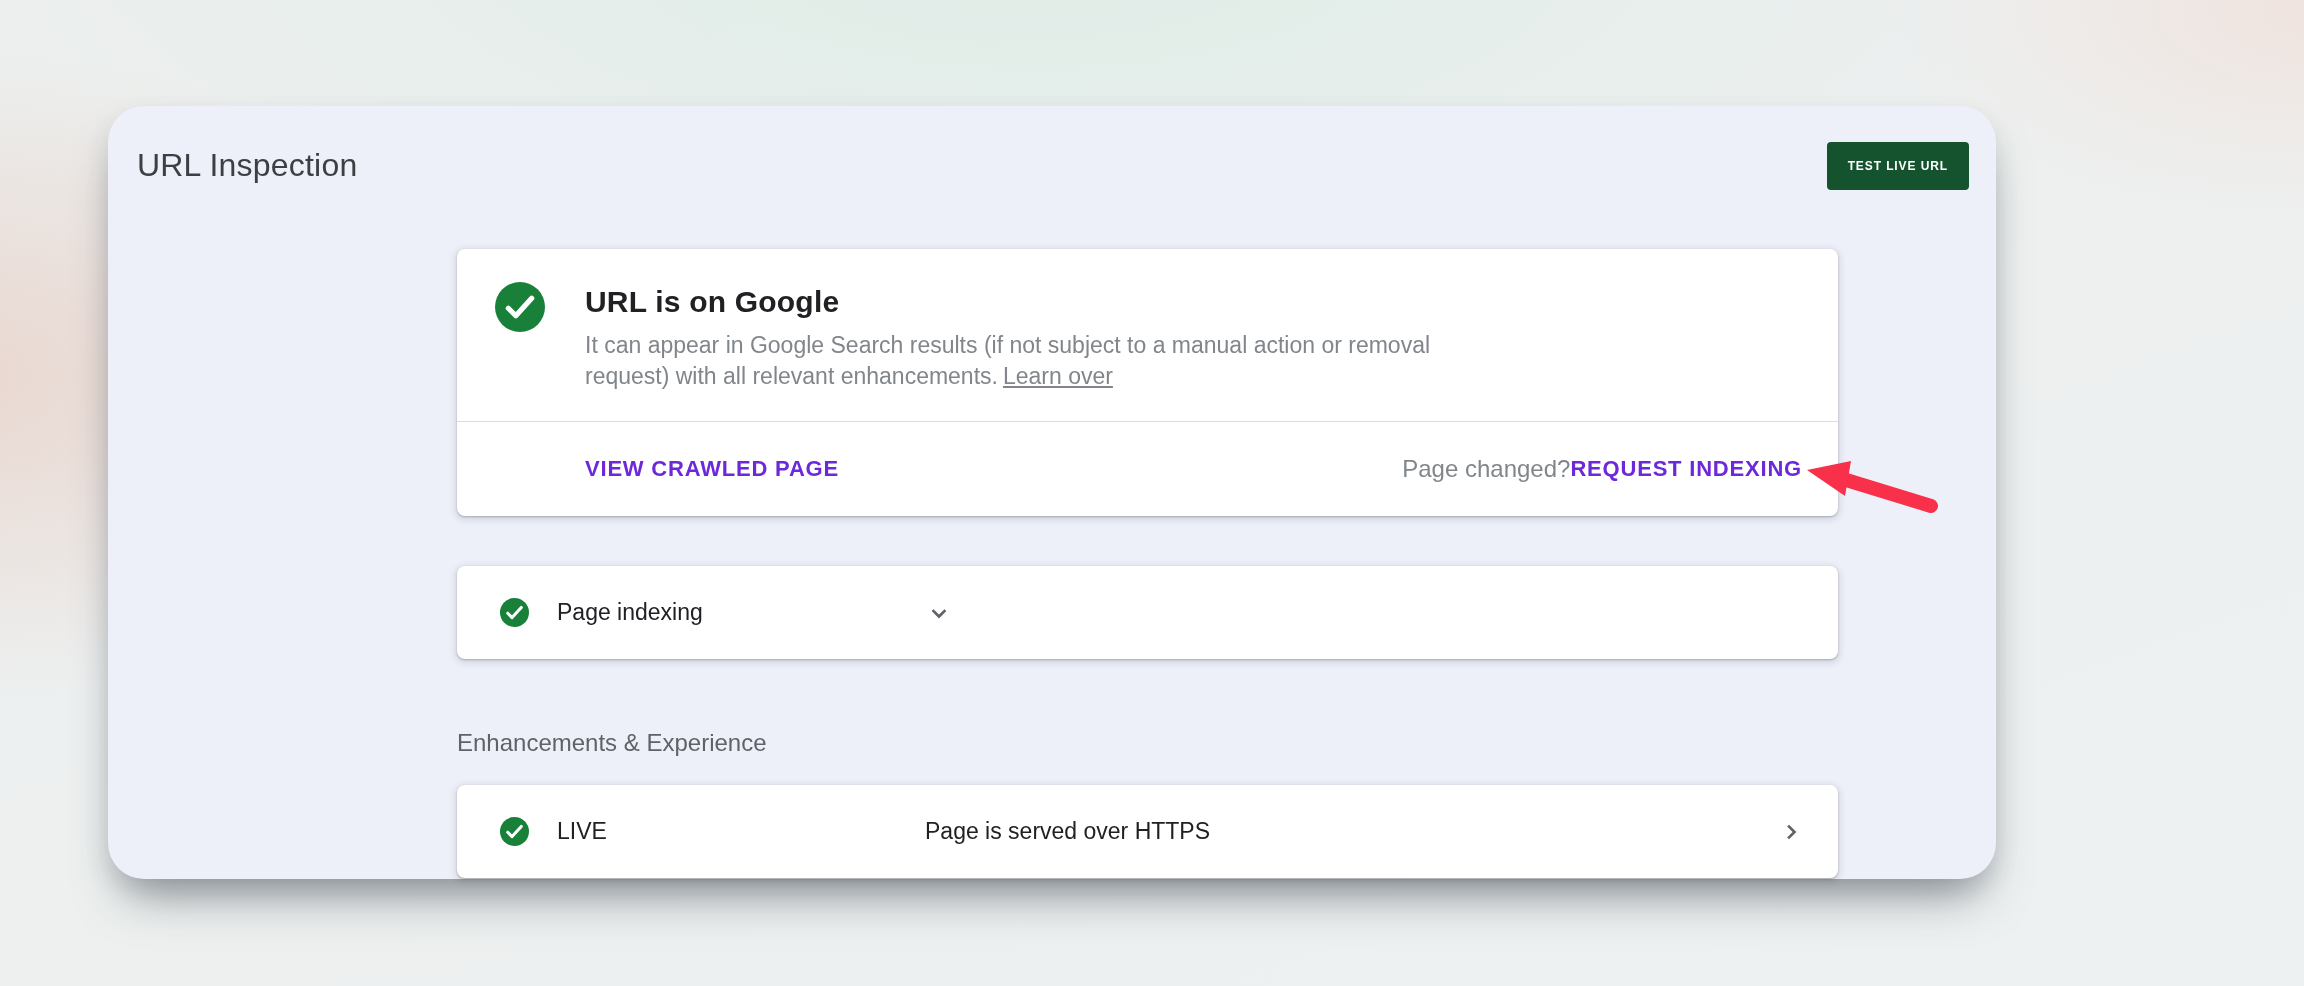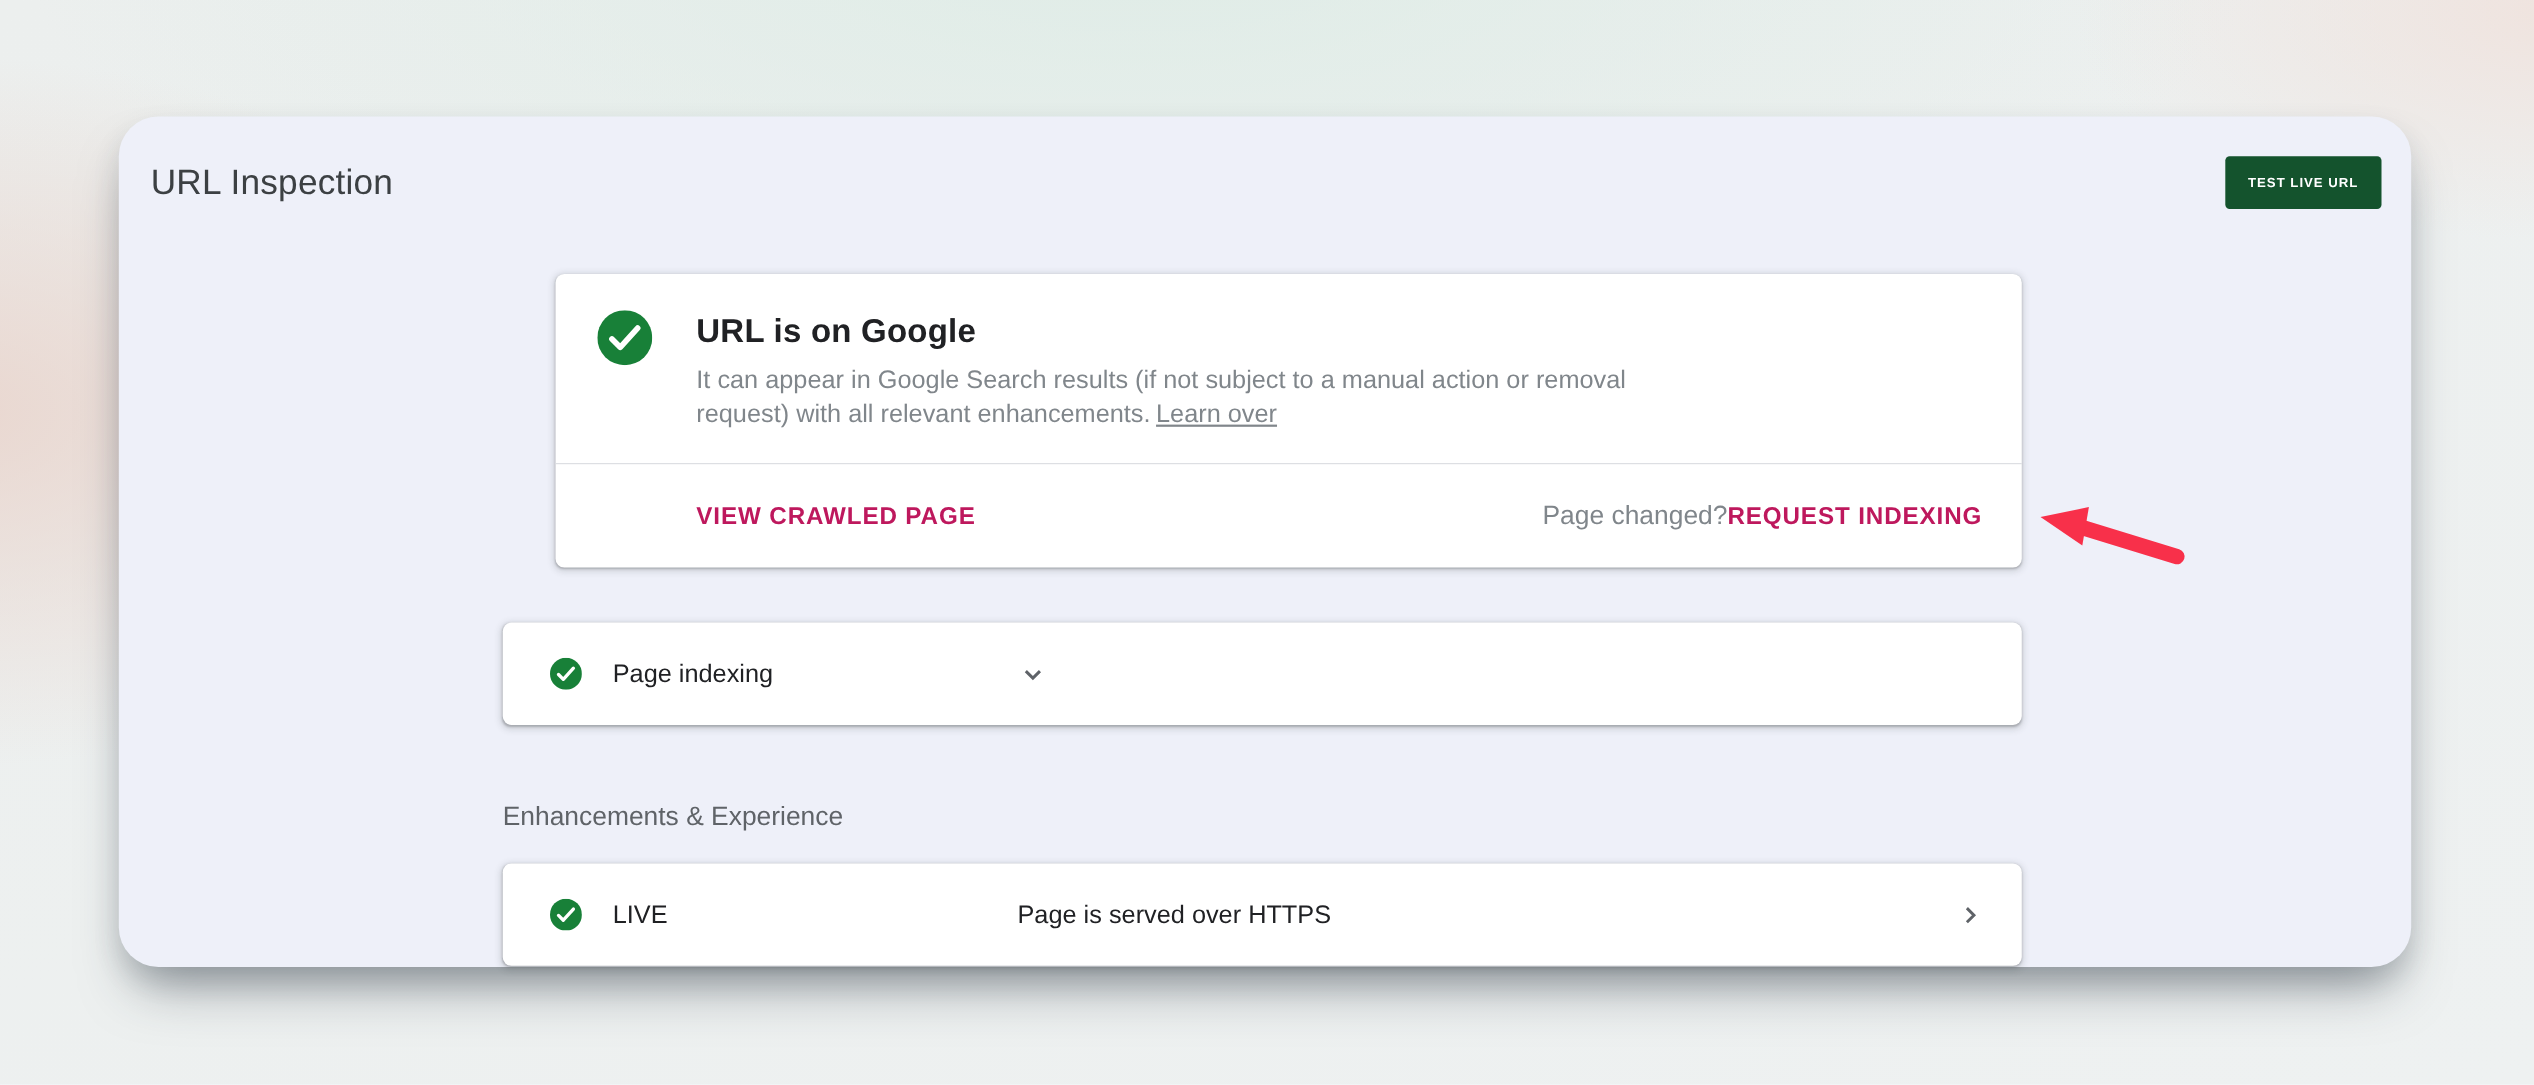--- a/index.html
+++ b/index.html
@@ -6,52 +6,52 @@
   html,body { width:2304px; height:986px; overflow:hidden; }
   body {
     font-family:"Liberation Sans","DejaVu Sans",sans-serif;
     background:
       radial-gradient(900px 520px at -2% 38%, rgba(233,212,204,0.9), rgba(233,212,204,0) 62%),
       radial-gradient(760px 360px at 101% 1%, rgba(240,224,218,0.8), rgba(240,224,218,0) 58%),
       radial-gradient(1500px 560px at 45% -6%, rgba(222,236,230,0.95), rgba(222,236,230,0) 68%),
       linear-gradient(160deg,#ecefee,#eef1f1);
   }
   .panel {
-    position:absolute; left:108px; top:106px; width:2084px; height:773px;
+    position:absolute; left:108px; top:106px; width:1888px; height:773px;
     background:#eef0f9; border-radius:36px;
     box-shadow:0 30px 48px -16px rgba(45,55,68,0.5), 0 12px 24px rgba(45,55,68,0.12);
   }
   .panel-header { display:flex; justify-content:space-between; align-items:flex-start; padding:36px 27px 0 29px; }
   .page-title { font-size:32px; font-weight:400; color:#3c4043; line-height:46px; letter-spacing:0.2px; }
   .test-btn {
     background:#14532d; color:#ffffff; border:none; border-radius:4px; cursor:pointer;
     height:48px; padding:0 21px; font-family:inherit;
     font-size:12px; font-weight:700; letter-spacing:0.9px; margin-top:0;
   }
   .content { width:1381px; margin:59px 0 0 349px; position:relative; }
   .card {
     background:#ffffff; border-radius:8px;
     box-shadow:0 1px 2px rgba(60,64,67,0.3), 0 2px 6px 2px rgba(60,64,67,0.15);
   }
   
-  .summary-card { position:relative;margin-left:48px; }
+  .summary-card { position:relative; }
   .summary-main { display:flex; align-items:flex-start; height:172px; padding:33px 40px 0 38px; }
   .check-big { width:50px; height:50px; flex:none; }
   .check-big svg, .check-small svg { display:block; width:100%; height:100%; }
   .summary-text { margin-left:40px; }
   .status-title { font-size:30px; font-weight:700; color:#202124; margin:3px 0 11px; letter-spacing:0.2px; }
   .status-desc { font-size:23px; line-height:31px; color:#80868b; max-width:900px; }
   .learn-more { color:#80868b; text-decoration:underline; cursor:pointer; margin-left:5px; }
   .summary-actions {
     border-top:1px solid #dadce0; height:95px;
     display:flex; align-items:center; justify-content:space-between;
     padding:0 36px 0 128px;
   }
   .action-link {
-    color:#be185d; font-size:22px; font-weight:600; letter-spacing:0.8px;
+    color:#6d28d9; font-size:22px; font-weight:600; letter-spacing:0.8px;
     text-decoration:none; cursor:pointer; white-space:nowrap;
   }
   .actions-right { display:flex; align-items:center; }
   .page-changed { color:#80868b; font-size:24px; white-space:nowrap; }
   .red-arrow { position:absolute; left:1346px; top:208px; width:142px; height:58px; z-index:5; }
   
   .row-card { height:93px; display:flex; align-items:center; padding:0 33px 0 43px; }
   .row-card.indexing { margin-top:50px; }
   .check-small { width:29px; height:29px; flex:none; }
   .row-label { margin-left:28px; width:368px; font-size:23px; color:#202124; }

